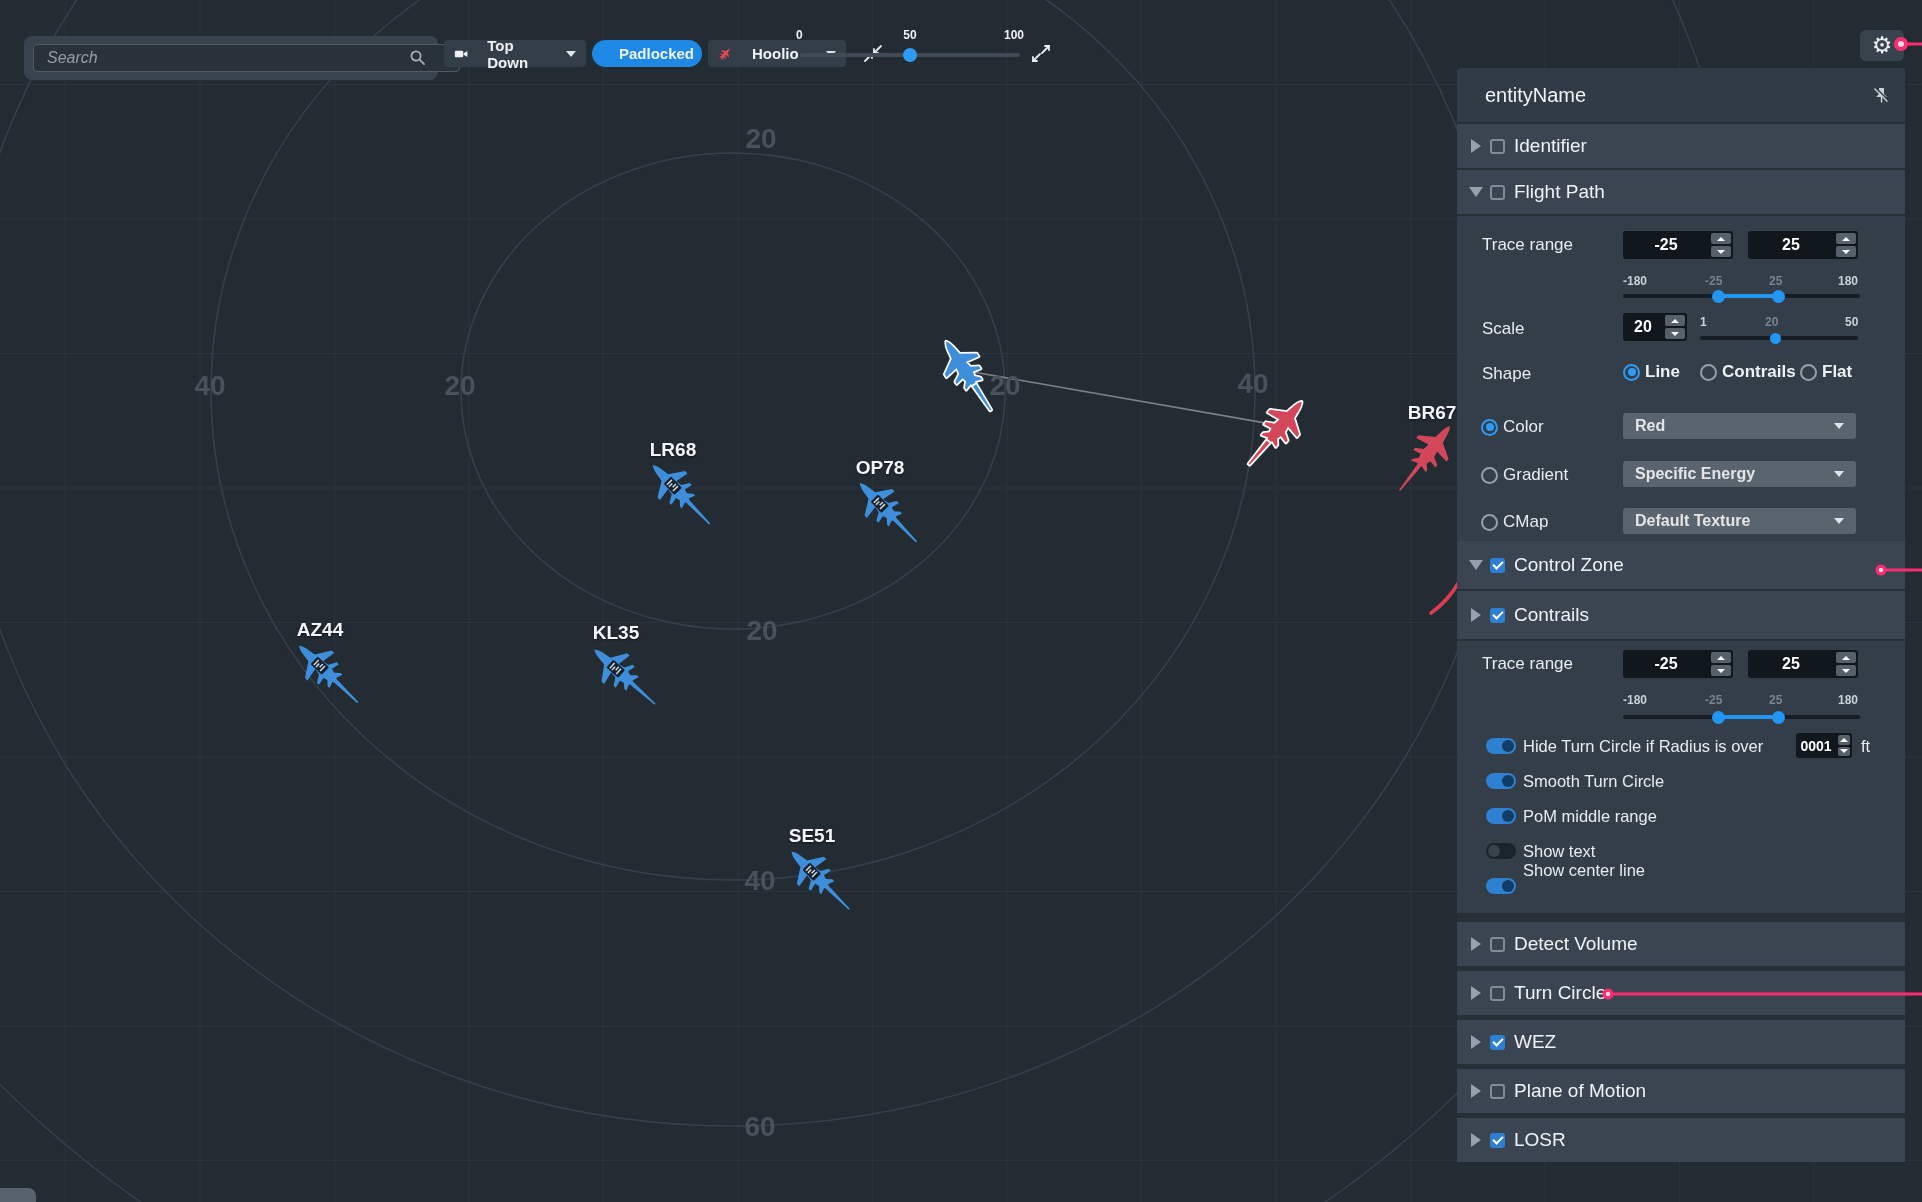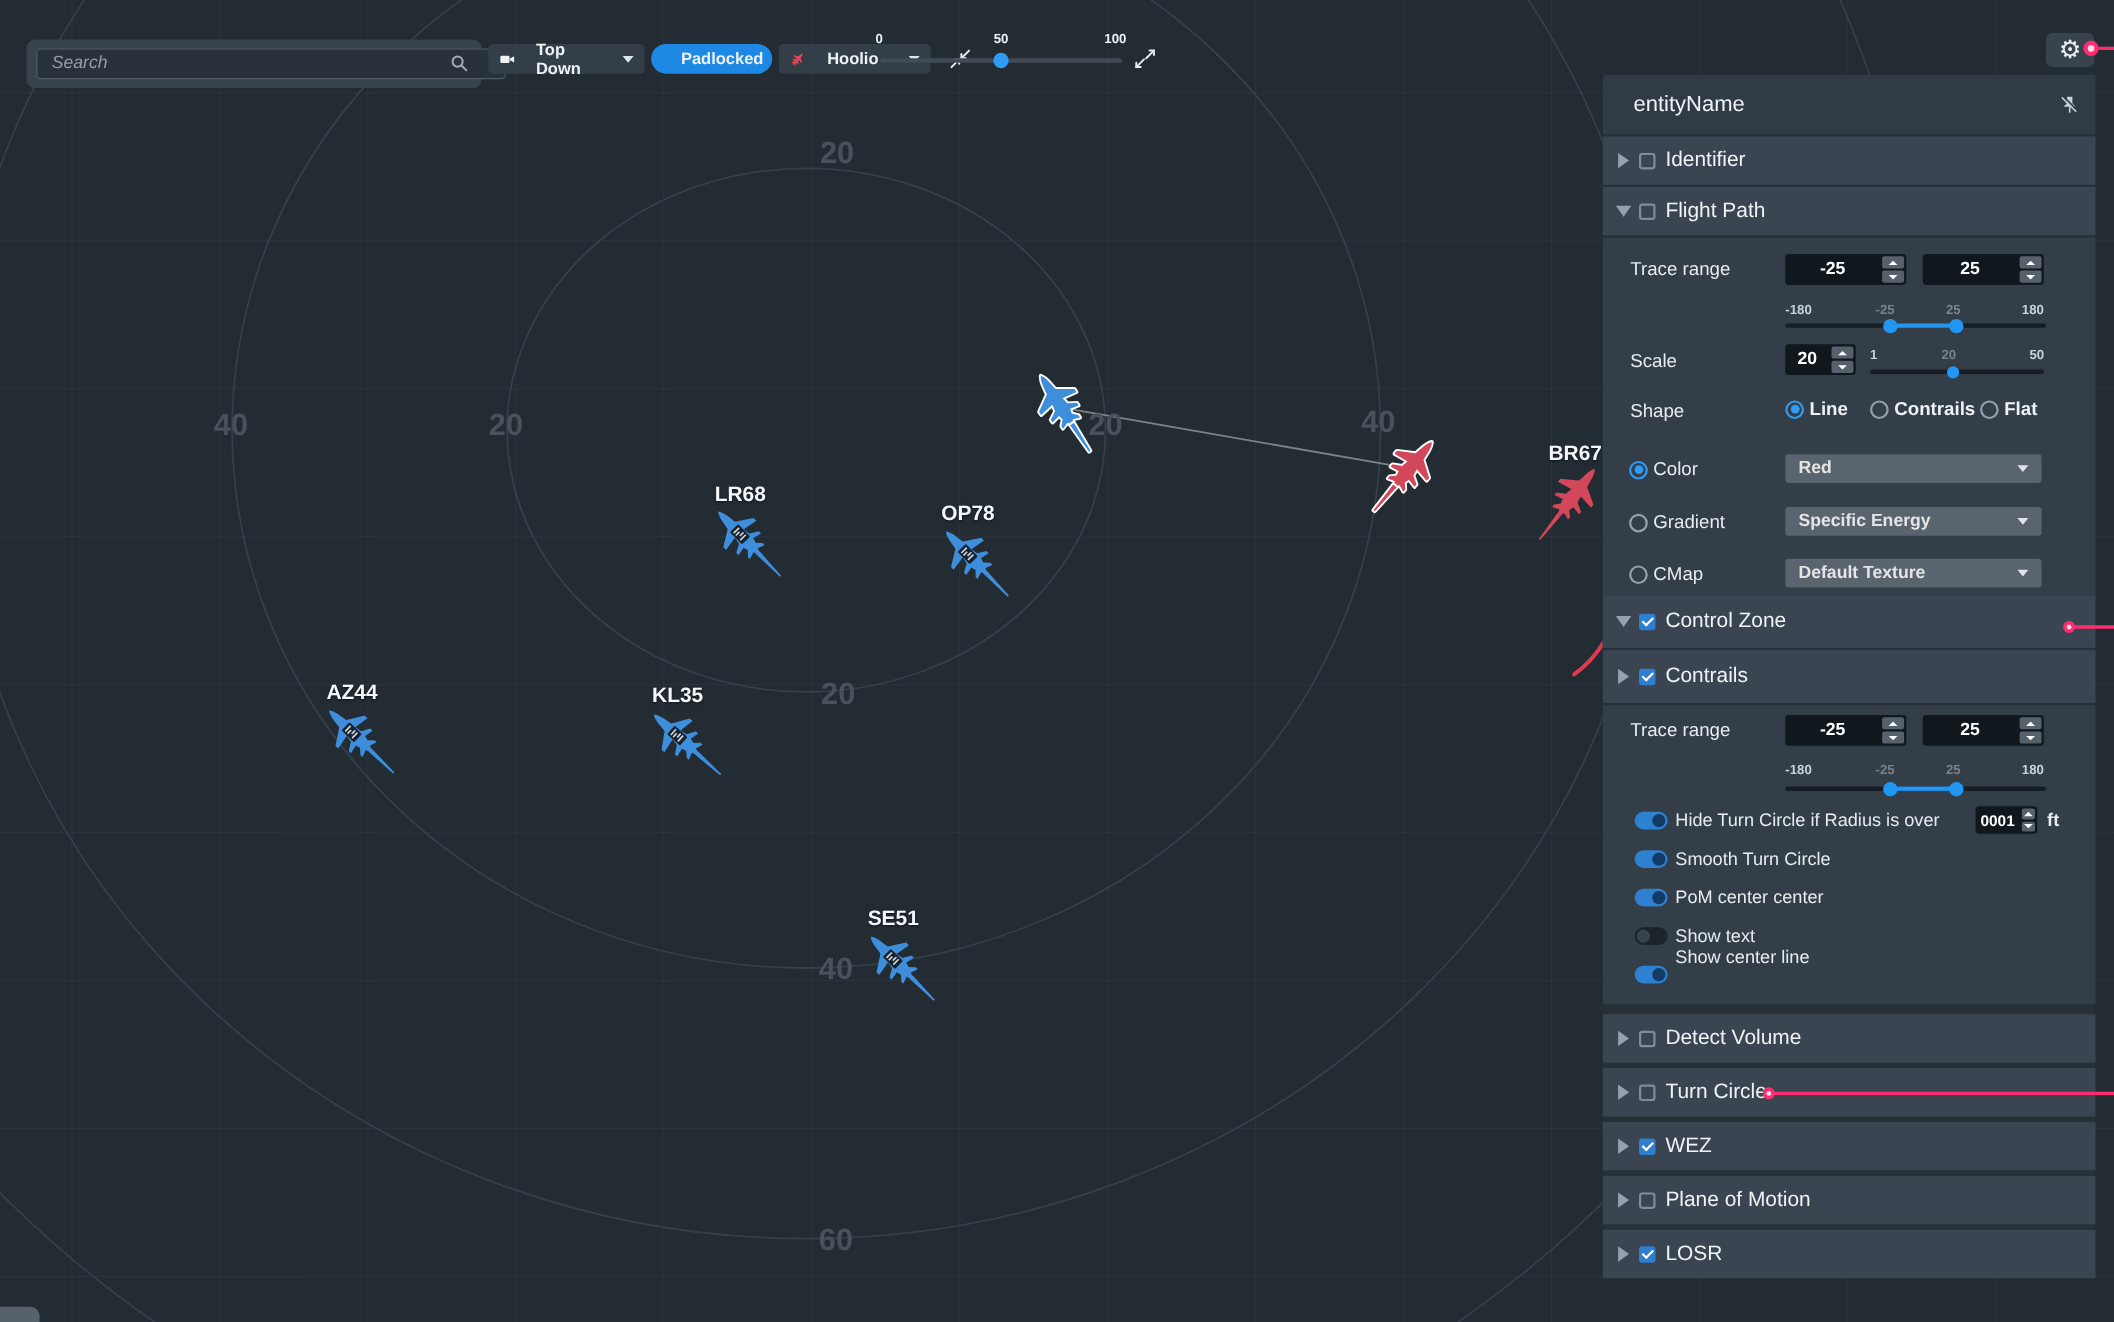--- a/index.html
+++ b/index.html
@@ -428,26 +428,26 @@
 
       <div class="toggle on" style="top:97px"></div>
       <span class="tog-label" style="top:96px">Hide Turn Circle if Radius is over</span>
       <div class="numbox" style="left:339px;top:92px;width:56px;height:25px">
         <span class="numval" style="font-size:14px">0001</span>
         <span class="spin" style="width:16px">
             <i class="up"></i>
             <i class="dn"></i>
           </span>
       </div>
-      <span class="tog-label" style="left:404px;top:96px;font-weight:700">ft</span>
+      <span class="tog-label" style="left:404px;top:96px;font-weight:400">ft</span>
 
       <div class="toggle on" style="top:132px"></div>
       <span class="tog-label" style="top:131px">Smooth Turn Circle</span>
       <div class="toggle on" style="top:167px"></div>
-      <span class="tog-label" style="top:166px">PoM center center</span>
+      <span class="tog-label" style="top:166px">PoM middle range</span>
       <div class="toggle off" style="top:202px"></div>
       <span class="tog-label" style="top:201px">Show text</span>
       <div class="toggle on" style="top:237px"></div>
       <span class="tog-label" style="top:220px">Show center line</span>
     </div>
 
     <div class="sec h44">
       <span class="tri-r"></span>
       <span class="cb un"></span>
       <span class="sec-label">Detect Volume</span>

